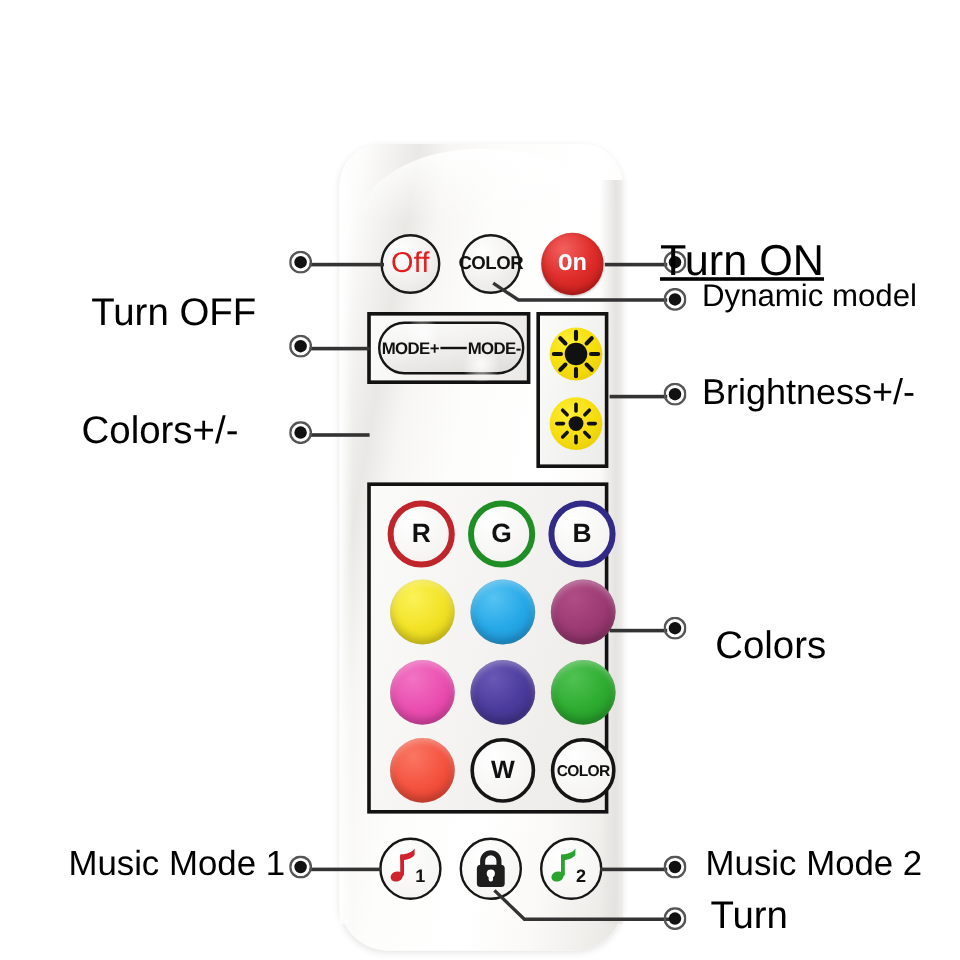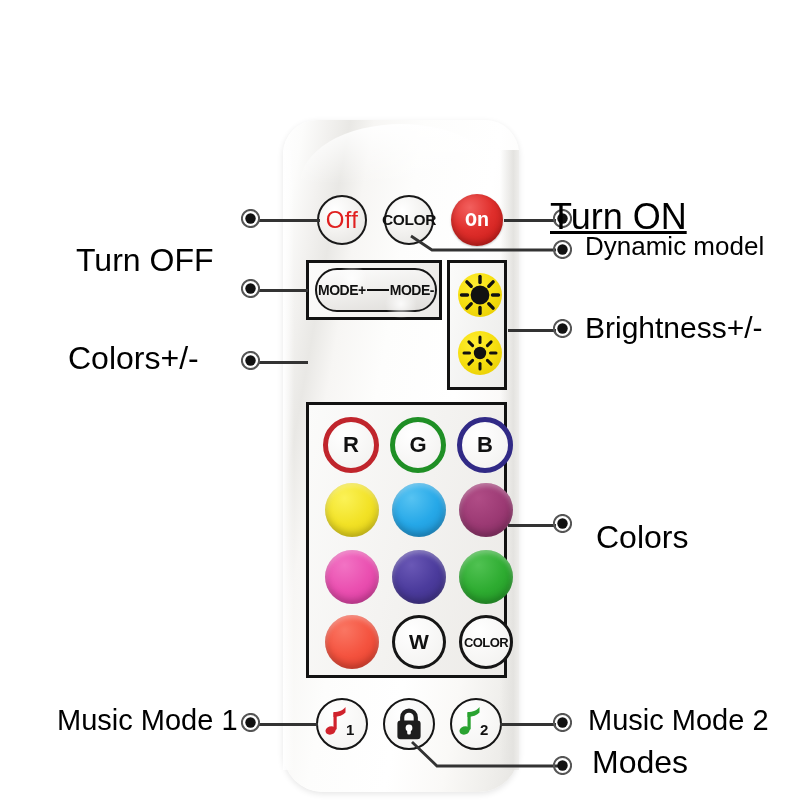--- a/index.html
+++ b/index.html
@@ -287,15 +287,15 @@
 
   <div class="lbl" style="left:76px;top:198px;font-size:32px;text-align:right;margin-top:44px;">Turn OFF</div>
   <div class="lbl" style="left:68px;top:340px;font-size:32px;">Colors+/-</div>
   <div class="lbl" style="left:57px;top:704px;font-size:29px;">Music Mode 1</div>
 
   <div class="lbl" style="left:550px;top:196px;font-size:36px;text-decoration:underline;">Turn ON</div>
   <div class="lbl" style="left:585px;top:311px;font-size:30px;">Brightness+/-</div>
   <div class="lbl" style="left:585px;top:231px;font-size:26px;">Dynamic model</div>
   <div class="lbl" style="left:596px;top:505px;font-size:32px;margin-top:14px;">Colors</div>
   <div class="lbl" style="left:588px;top:704px;font-size:29px;">Music Mode 2</div>
-  <div class="lbl" style="left:592px;top:744px;font-size:32px;">Modes</div>
+  <div class="lbl" style="left:592px;top:744px;font-size:32px;">Turn</div>
 
 </div>
 
 </body></html>

